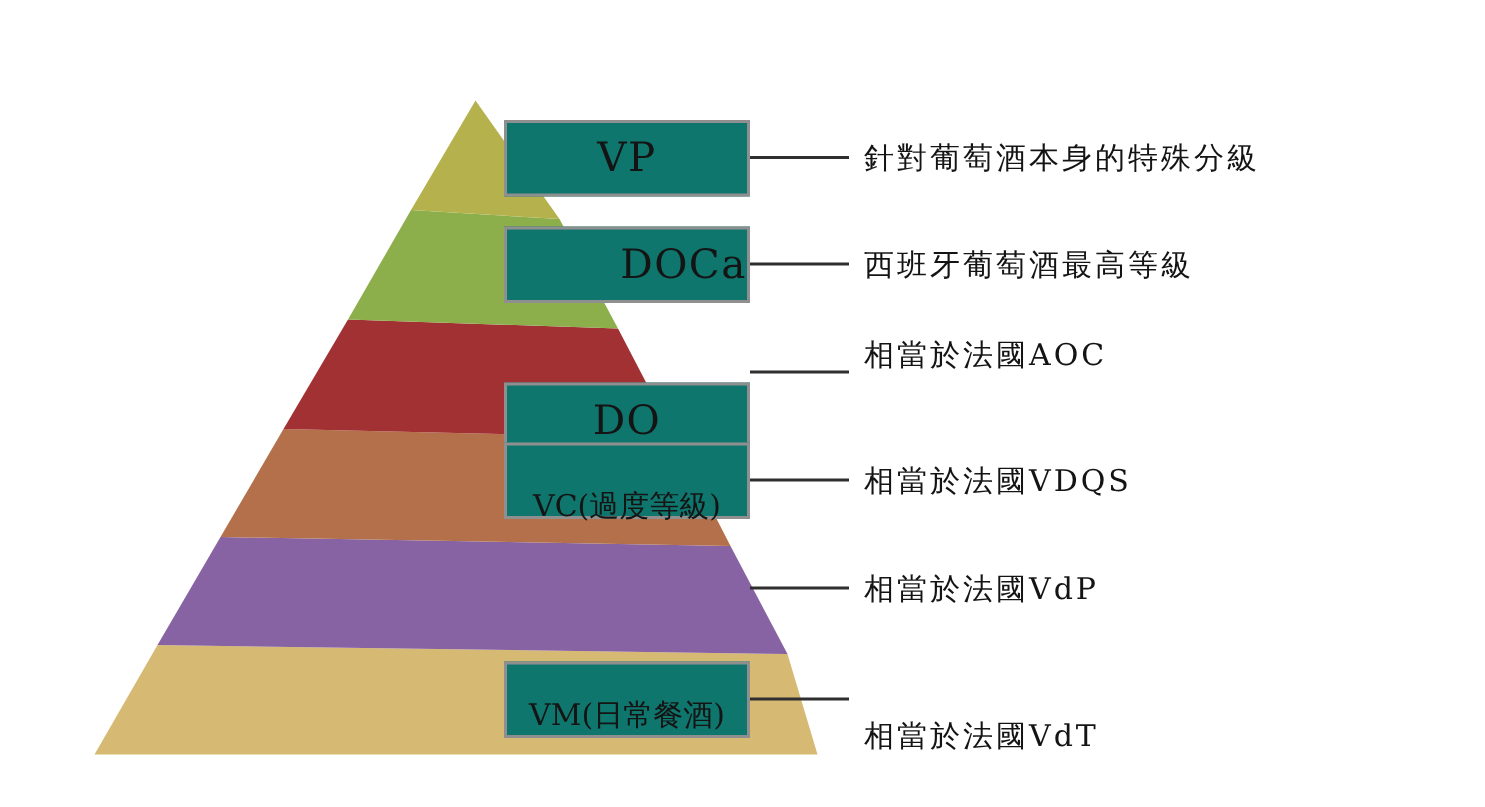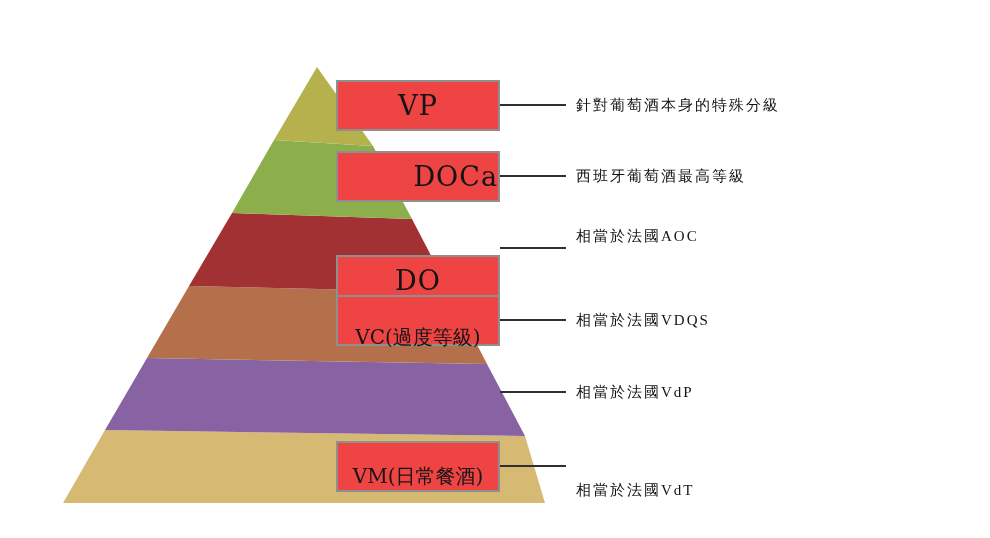--- a/index.html
+++ b/index.html
@@ -8,42 +8,41 @@
     width:990px;height:538px;
     background:#ffffff;
     overflow:hidden;
     font-family:"DejaVu Serif","Liberation Serif",serif;
   }
   .pyramid-svg{position:absolute;left:0;top:0;}
   .tier-box{
     position:absolute;
     left:336px;
     width:164px;height:51px;
-    background:#ef4444;
+    background:#0f766e;
     border:2px solid #8f8f8f;
     box-sizing:border-box;
     display:flex;align-items:center;justify-content:center;
     color:#141414;
     white-space:nowrap;
   }
   .code-short{font-size:27px;letter-spacing:1px;}
   .code-long{font-size:20px;letter-spacing:0px;margin-top:34px;}
   .connector{
     position:absolute;
     left:500px;width:66px;height:2px;
     background:#2f2f2f;
   }
   .tier-desc{
     position:absolute;
     left:576px;
     height:28px;line-height:28px;
-    font-size:15px;letter-spacing:2px;
+    font-size:20px;letter-spacing:2px;
     color:#141414;
     white-space:nowrap;
-    font-family:Liberation Serif, serif;
   }
 </style>
 </head>
 <body>
 
 <div class="stage">
 
   <svg class="pyramid-svg" width="990" height="538" viewBox="0 0 990 538">
     <polygon points="105,430 525,436 545,503 63,503" fill="#d6ba73"></polygon>
     <polygon points="147,358 487,364 525,436 105,430" fill="#8763a3"></polygon>

